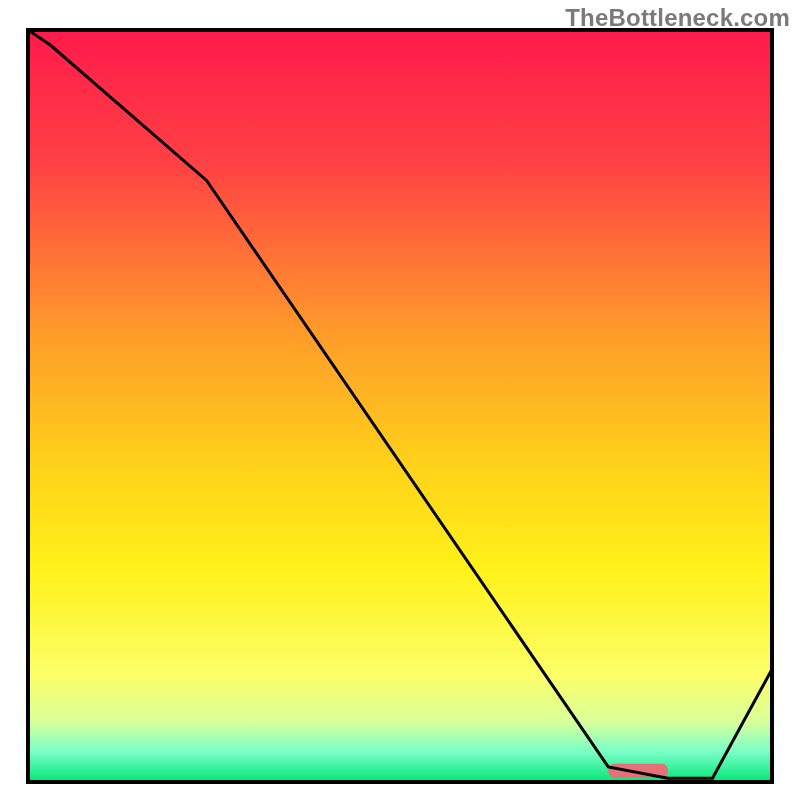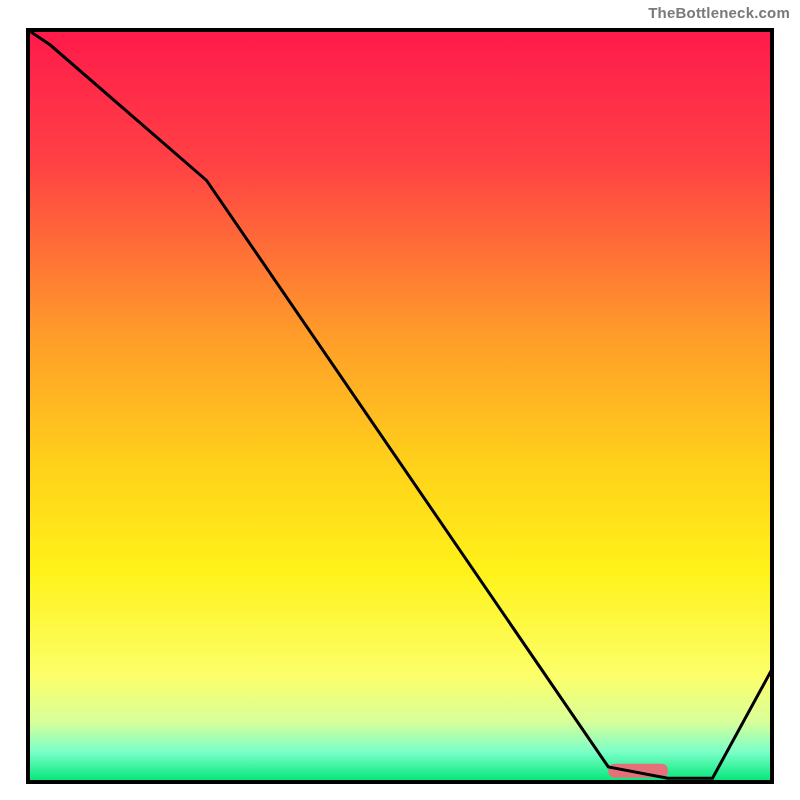--- a/index.html
+++ b/index.html
@@ -12,21 +12,21 @@
   }
   .container {
     position: relative;
     width: 800px;
     height: 800px;
   }
   .watermark {
     position: absolute;
     top: 4px;
     right: 10px;
-    font-size: 15px;
+    font-size: 24px;
     font-weight: 600;
     color: #7a7a7a;
     letter-spacing: 0.2px;
   }
   svg {
     display: block;
   }
 </style>
 </head>
 <body>

